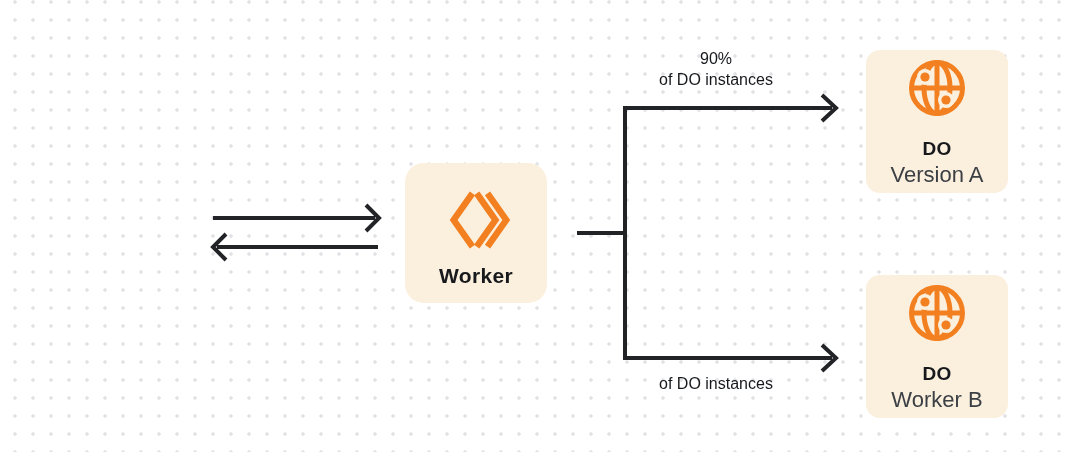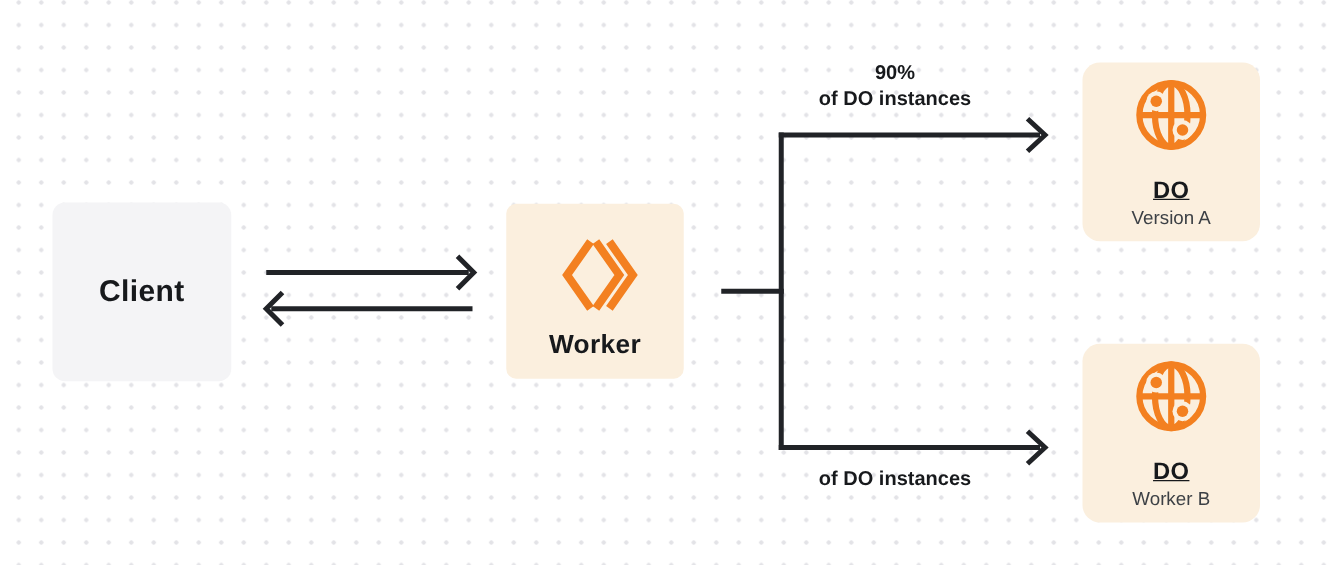--- a/index.html
+++ b/index.html
@@ -32,34 +32,34 @@
     position:absolute;display:flex;flex-direction:column;
     align-items:center;justify-content:center;
   }
   .client{
     left:42px;top:162px;width:143px;height:143px;
     background:var(--client-gray);border-radius:10px;
   }
   .client-label{font-size:24px;font-weight:bold;color:var(--text-dark);letter-spacing:.3px;}
   .worker{
     left:405px;top:163px;width:142px;height:140px;
-    background:var(--cream);border-radius:8px;
+    background:var(--cream);border-radius:19px;
     padding-top:6px;
   }
   .worker-label{font-size:21px;font-weight:bold;color:var(--text-dark);margin-top:8px;letter-spacing:.3px;}
   .do{
     width:142px;height:143px;background:var(--cream);border-radius:14px;
   }
   .do-a{left:866px;top:50px;}
   .do-b{left:866px;top:275px;}
-  .do-title{font-size:19px;font-weight:bold;color:var(--text-dark);margin-top:18px;letter-spacing:.3px;text-decoration:underline;}
-  .do-sub{font-size:15px;color:var(--text-sub);margin-top:2px;}
+  .do-title{font-size:19px;font-weight:bold;color:var(--text-dark);margin-top:18px;letter-spacing:.3px;}
+  .do-sub{font-size:22px;color:var(--text-sub);margin-top:2px;}
   .route-label{
     position:absolute;width:210px;text-align:center;
-    color:var(--text-dark);font-weight:bold;font-size:16px;line-height:21px;
+    color:var(--text-dark);font-weight:normal;font-size:16px;line-height:21px;
   }
   .route-a{left:611px;top:48px;}
   .route-b{left:611px;top:373px;}
   .icon-svg{display:block;}
 </style>
 </head>
 <body>
 
 <div class="canvas">
 
@@ -84,23 +84,20 @@
       <line class="ln" x1="623" y1="108" x2="832" y2="108"></line>
       <polyline class="ln" points="822,95 836,108 822,121"></polyline>
     </g>
 
     <g>
       <line class="ln" x1="623" y1="358" x2="832" y2="358"></line>
       <polyline class="ln" points="822,345 836,358 822,371"></polyline>
     </g>
   </svg>
 
-  <div class="node client">
-    <span class="client-label">Client</span>
-  </div>
 
   <div class="node worker">
     <svg class="icon-svg" width="72" height="72" viewBox="0 0 100 100" aria-hidden="true">
       <g fill="none" stroke="#F38020" stroke-width="9" stroke-linejoin="miter" stroke-linecap="butt">
         <polyline points="45,13 19,50 45,87"></polyline>
         <polyline points="51,13 77,50 51,87"></polyline>
         <polyline points="66,13 92,50 66,87"></polyline>
       </g>
     </svg>
     <div class="worker-label">Worker</div>

